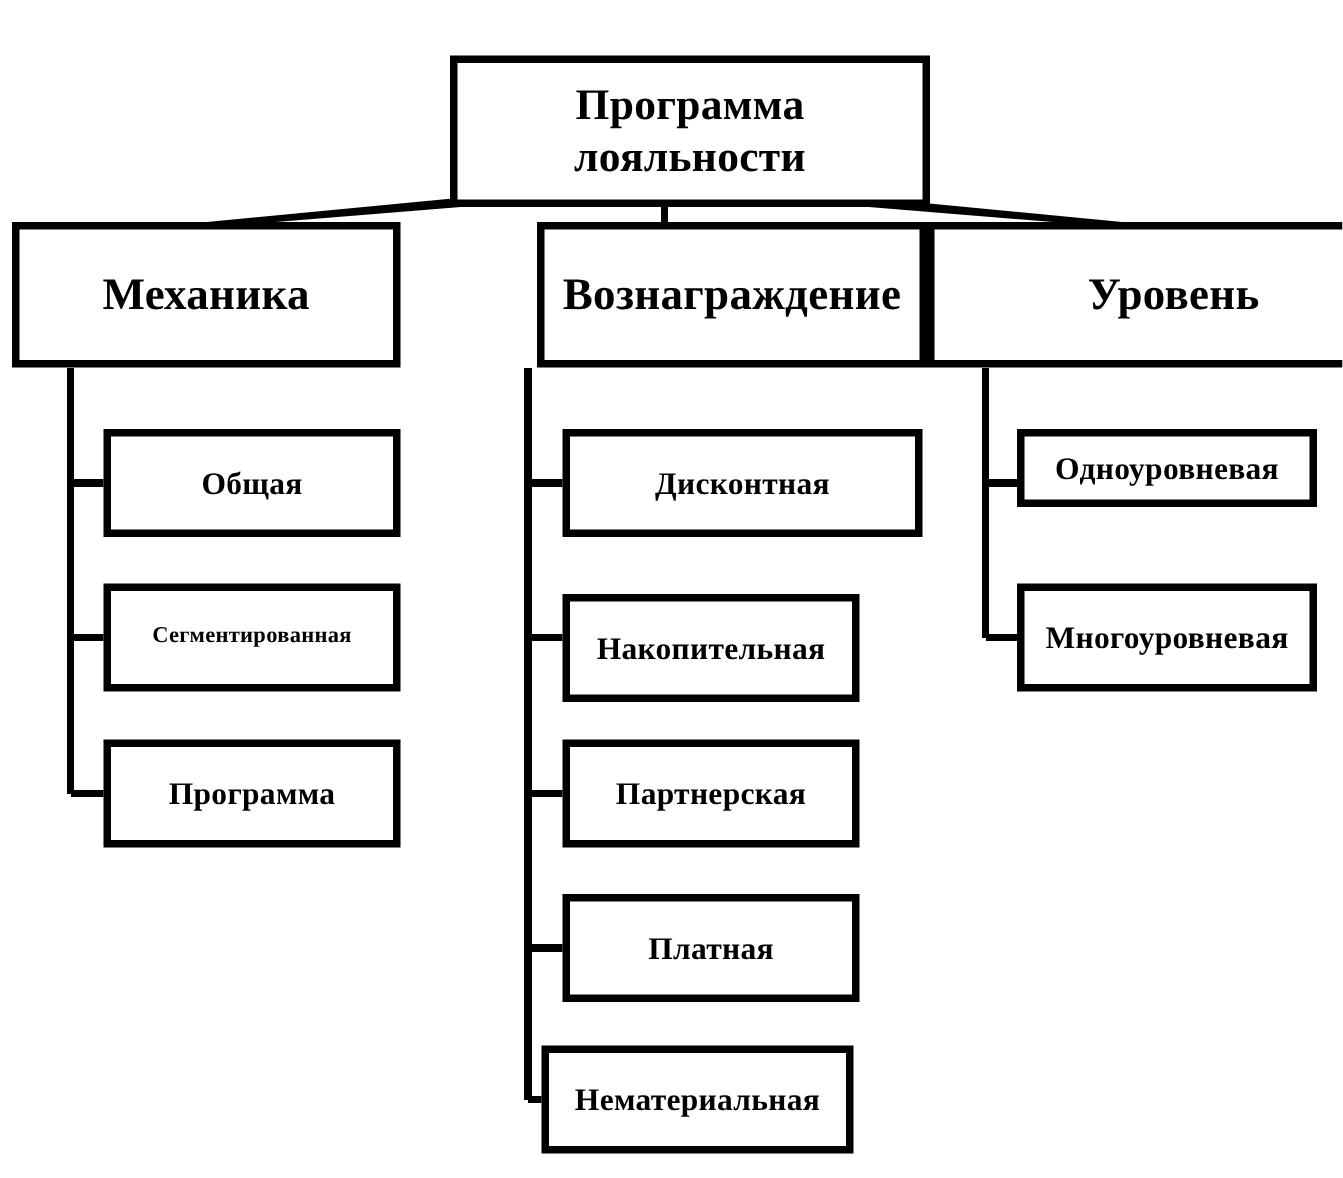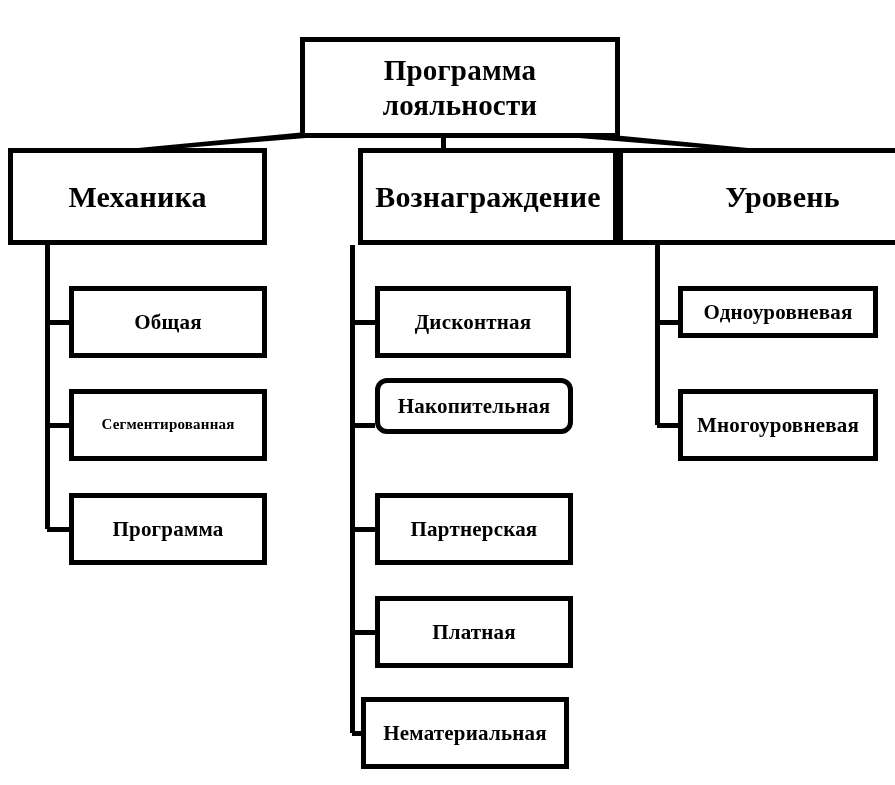--- a/index.html
+++ b/index.html
@@ -84,24 +84,24 @@
       </div>
       <div class="node leaf small" style="left: 69px; top: 389px; width: 198px; height: 72px;">
         <span class="node-label">Сегментированная</span>
       </div>
       <div class="node leaf" style="left: 69px; top: 493px; width: 198px; height: 72px;">
         <span class="node-label">Программа</span>
       </div>
       <div class="node level2" style="left: 313px; top: 148px; width: 260px; height: 97px; margin-left: 45px;">
         <span class="node-label">Вознаграждение</span>
       </div>
-      <div class="node leaf" style="left: 375px; top: 286px; width: 196px; height: 72px;">
+      <div class="node leaf" style="left: 375px; top: 286px; width: 240px; height: 72px;">
         <span class="node-label">Дисконтная</span>
       </div>
-      <div class="node leaf" style="left: 375px; top: 378px; width: 198px; height: 56px; border-radius: 12px;">
+      <div class="node leaf" style="left: 375px; top: 396px; width: 198px; height: 72px;">
         <span class="node-label">Накопительная</span>
       </div>
       <div class="node leaf" style="left: 375px; top: 493px; width: 198px; height: 72px;">
         <span class="node-label">Партнерская</span>
       </div>
       <div class="node leaf" style="left: 375px; top: 596px; width: 198px; height: 72px; align-items: center;">
         <span class="node-label">Платная</span>
       </div>
       <div class="node leaf" style="left: 361px; top: 697px; width: 208px; height: 72px;">
         <span class="node-label">Нематериальная</span>

